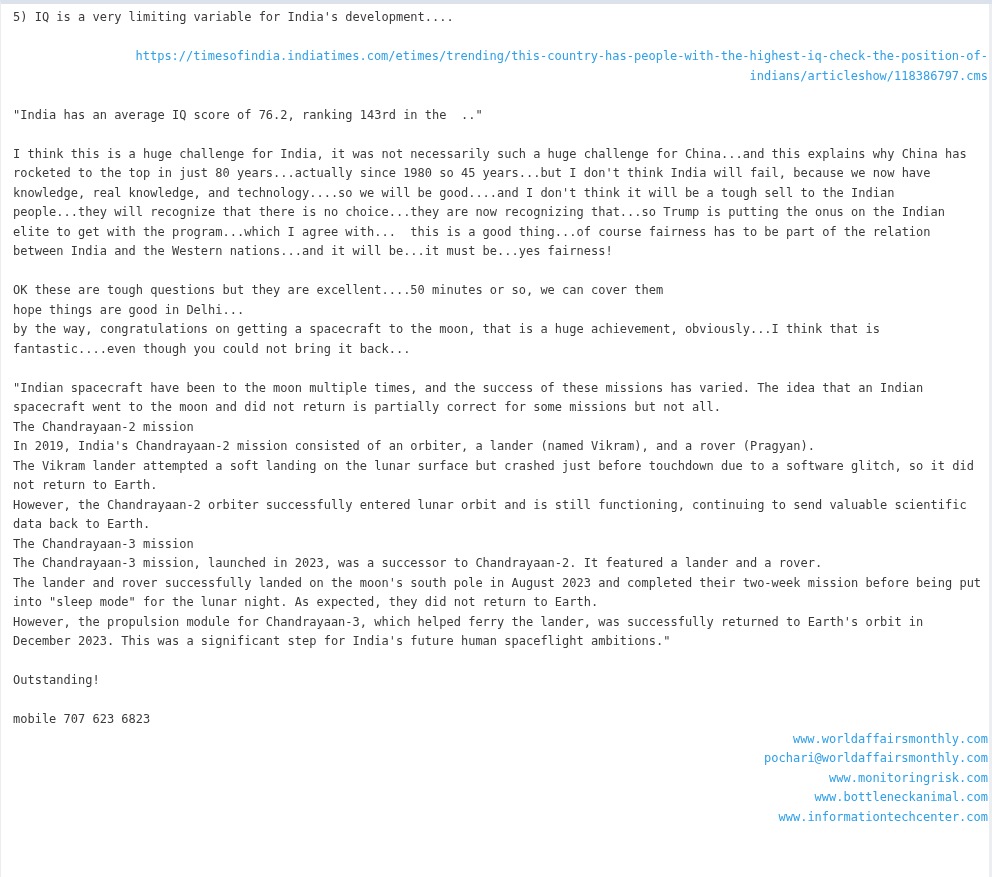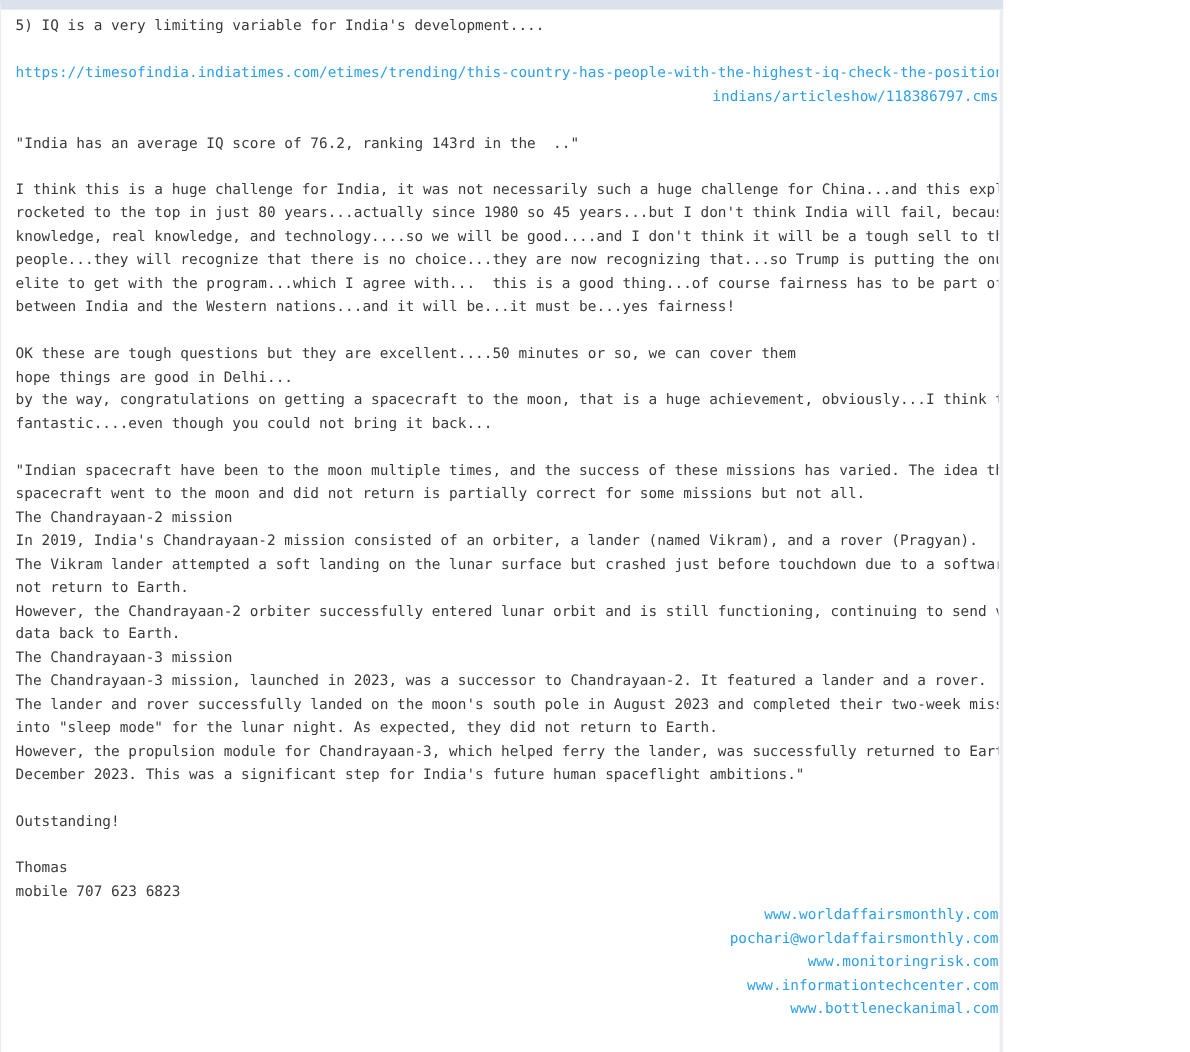--- a/index.html
+++ b/index.html
@@ -7,25 +7,25 @@
     padding: 0;
     background: #ffffff;
   }
   body {
     width: 992px;
     height: 877px;
     overflow: hidden;
   }
   .page {
     position: relative;
-    width: 836px;
+    width: 992px;
     height: 877px;
     box-sizing: border-box;
     background: #ffffff;
-    border-top: 8px solid #c4b5fd;
+    border-top: 4px solid #c4b5fd;
     border-left: 1px solid #ededed;
   }
   .content {
     position: absolute;
     top: 0;
     left: 0;
     right: 4px;
     bottom: 0;
     padding: 4px 0 0 12px;
     font-family: "DejaVu Sans Mono", "Liberation Mono", monospace;
@@ -90,22 +90,21 @@
 data back to Earth.
 The Chandrayaan-3 mission
 The Chandrayaan-3 mission, launched in 2023, was a successor to Chandrayaan-2. It featured a lander and a rover.
 The lander and rover successfully landed on the moon's south pole in August 2023 and completed their two-week mission before being put
 into "sleep mode" for the lunar night. As expected, they did not return to Earth.
 However, the propulsion module for Chandrayaan-3, which helped ferry the lander, was successfully returned to Earth's orbit in
 December 2023. This was a significant step for India's future human spaceflight ambitions."</div>
       <div class="blank-line"></div>
       <div class="line">Outstanding!</div>
       <div class="blank-line"></div>
-      <div class="line">Thomas</div>
       <div class="line">mobile 707 623 6823</div>
       <a class="line" style="color: rgb(46, 159, 232);">www.worldaffairsmonthly.com</a>
       <a class="line" style="color: rgb(46, 159, 232);">pochari@worldaffairsmonthly.com</a>
       <a class="line" style="color: rgb(46, 159, 232); margin-left: 17px;">www.monitoringrisk.com</a>
+      <a class="line" style="color: rgb(46, 159, 232);">www.bottleneckanimal.com</a>
       <a class="line" style="color: rgb(46, 159, 232);">www.informationtechcenter.com</a>
-      <a class="line" style="color: rgb(46, 159, 232);">www.bottleneckanimal.com</a>
     </div>
   <div class="right-edge" style="background: rgb(236, 238, 241);"></div>
 </div>
 
 </body></html>

